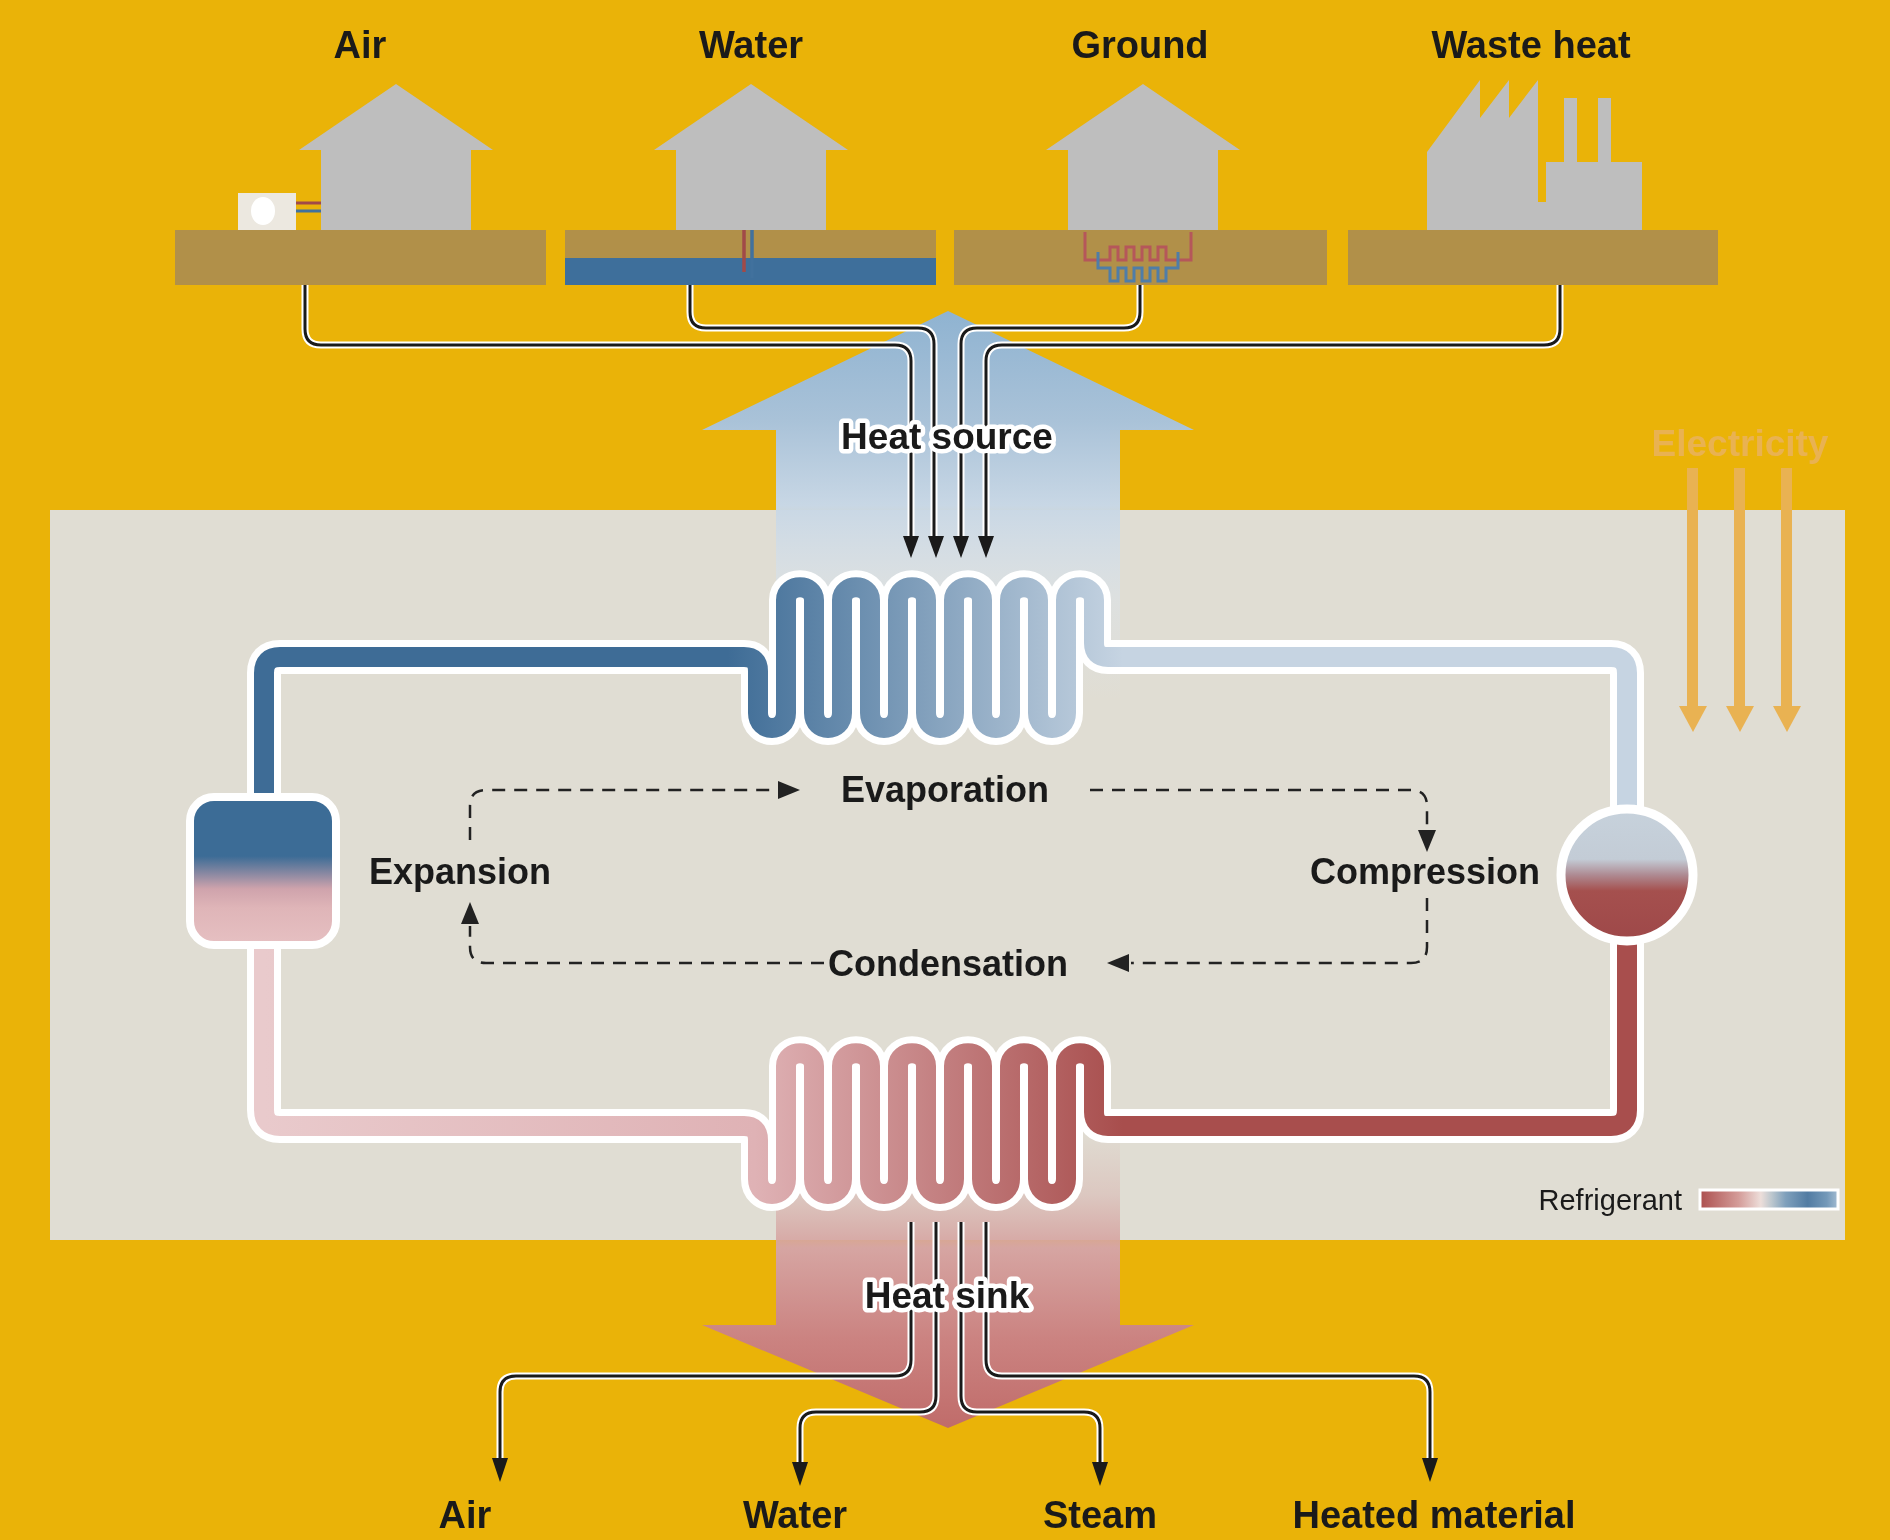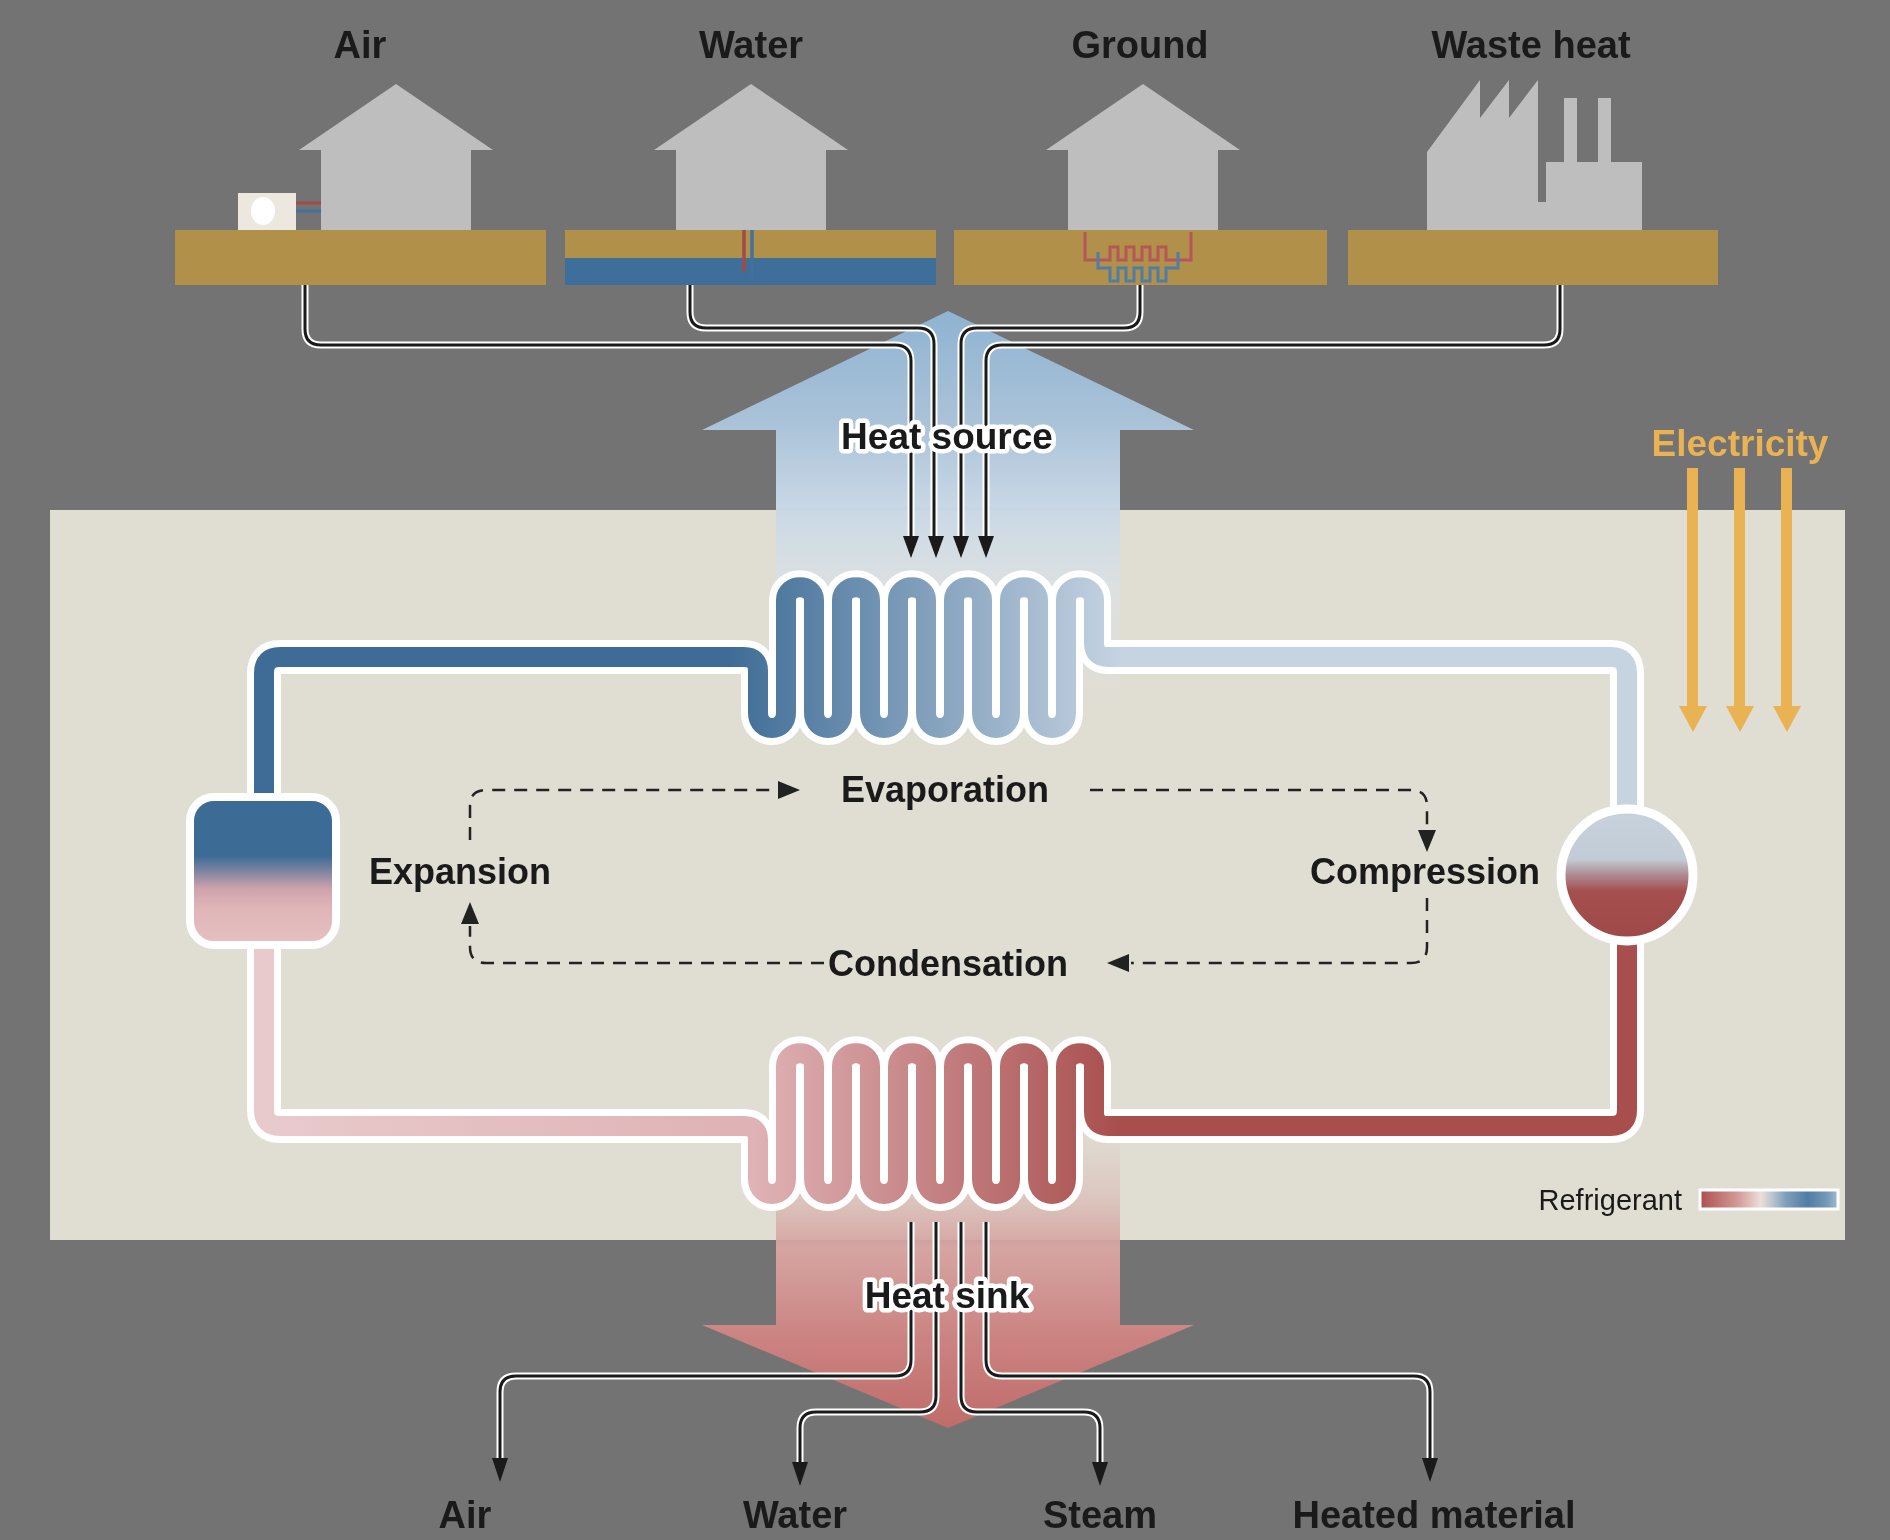--- a/index.html
+++ b/index.html
@@ -1,16 +1,16 @@
 <!DOCTYPE html>
 <html><head>
 <meta charset="utf-8">
 <style>
   html,body{margin:0;padding:0;background:#fff;}
-  .stage{width:1890px;height:1540px;position:relative;background:#737373;font-family:"Liberation Sans",sans-serif;}
+  .stage{width:1890px;height:1540px;position:relative;background:#eab308;font-family:"Liberation Sans",sans-serif;}
   svg{display:block;}
   text{font-family:"Liberation Sans","DejaVu Sans",sans-serif;fill:#1a1a1a;}
   .lbl{font-size:38px;font-weight:bold;}
   .cyc{font-size:36px;font-weight:bold;}
   .flow{font-size:37px;font-weight:bold;paint-order:stroke;stroke:#ffffff;stroke-width:9px;stroke-linejoin:round;}
   .elec{font-size:37px;font-weight:bold;fill:#E9B252;}
   .leg{font-size:29px;font-weight:normal;}
 </style>
 </head>
 <body>

